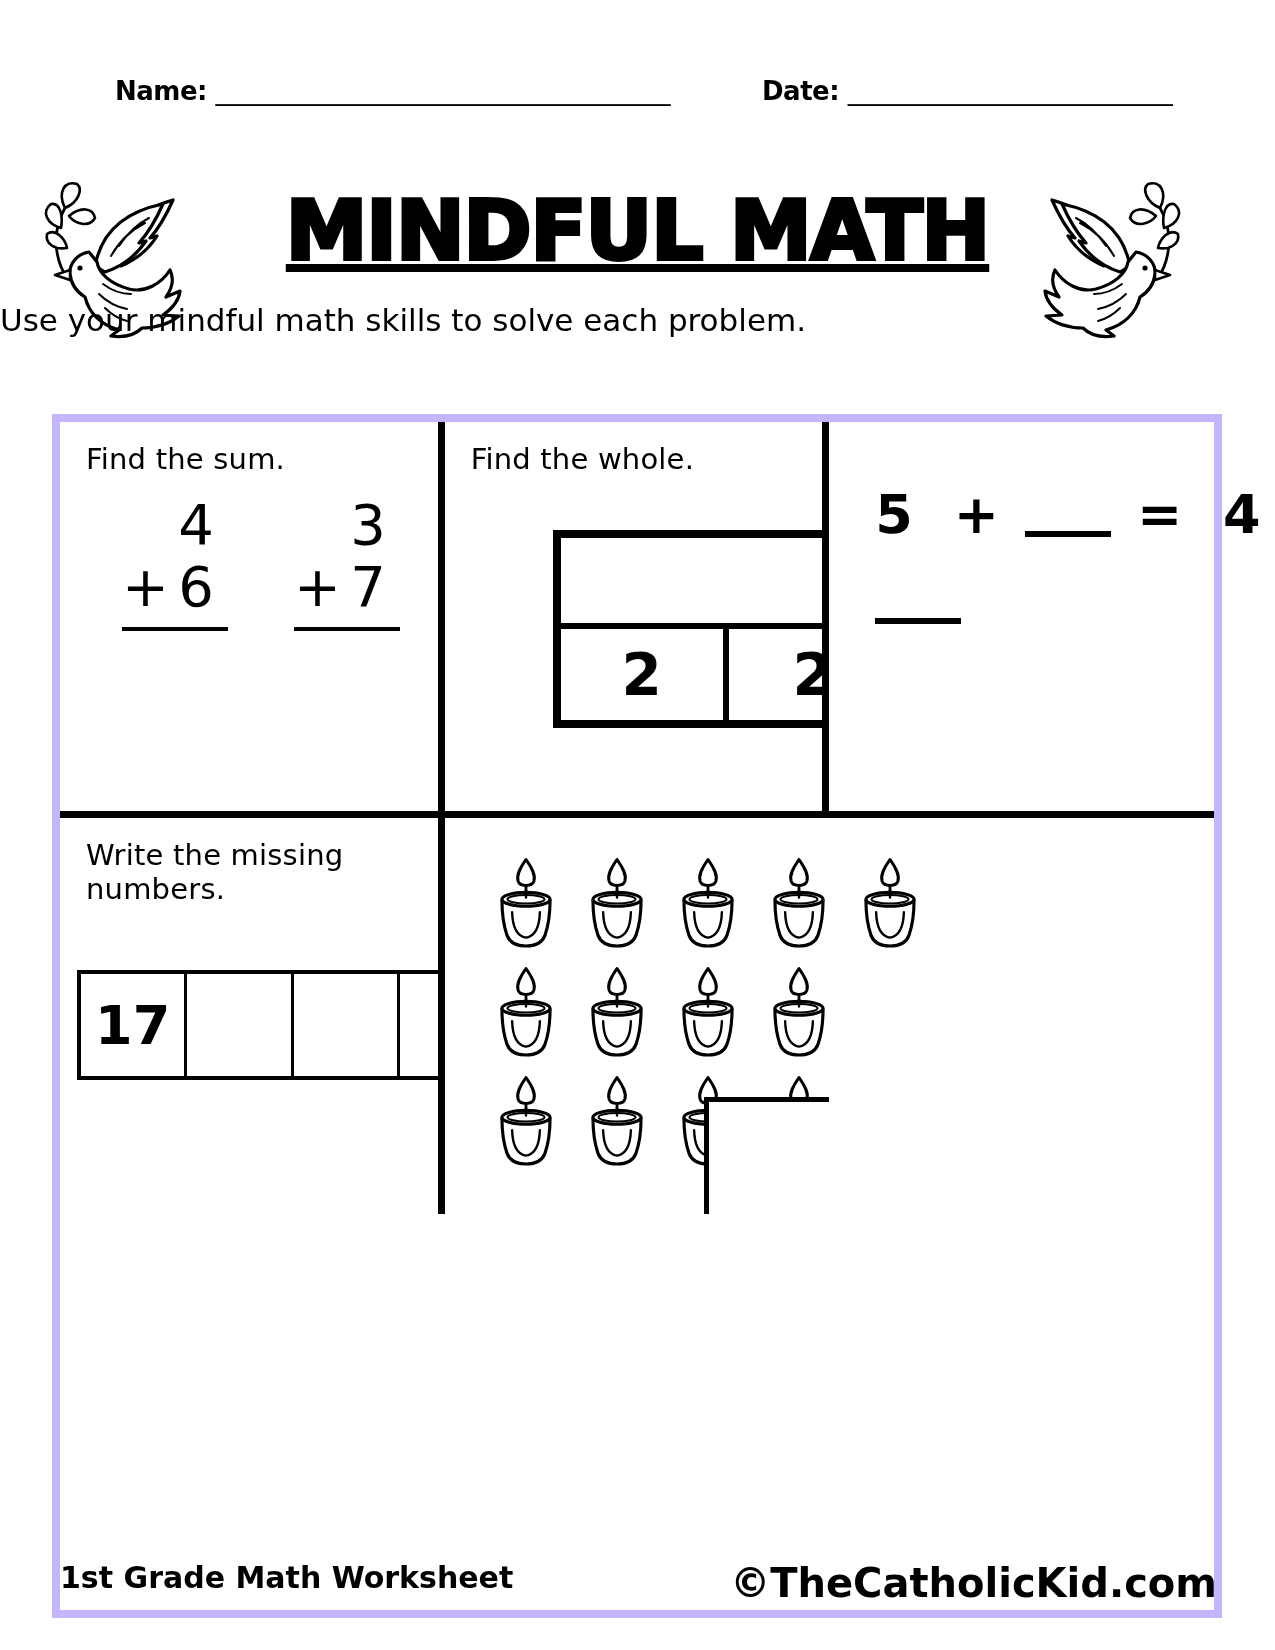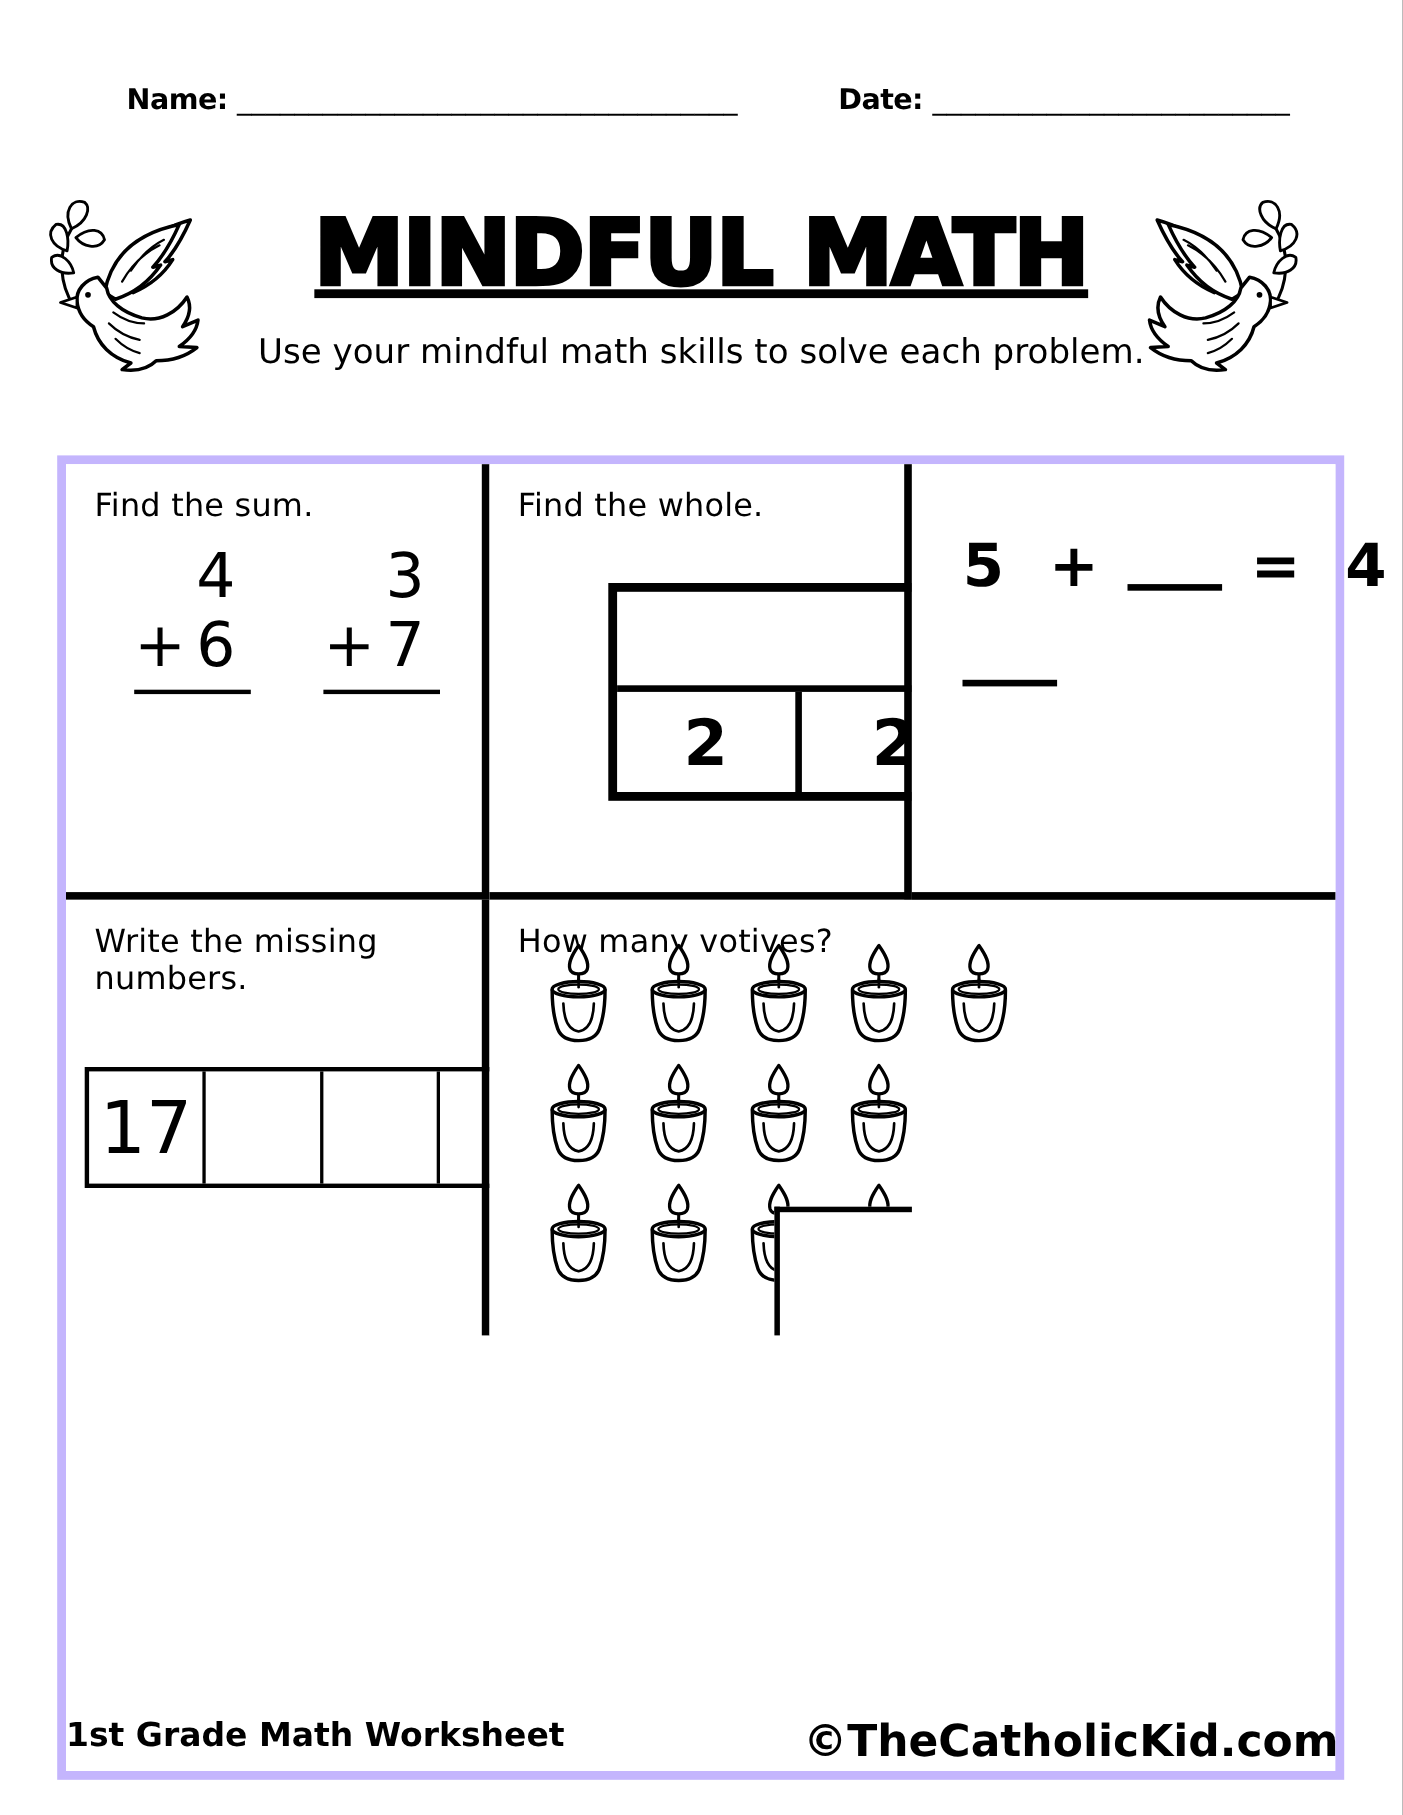--- a/index.html
+++ b/index.html
@@ -13,21 +13,21 @@
   .hdr-block { position:absolute; top:76px; font-size:26px; font-weight:bold; letter-spacing:-0.5px; white-space:nowrap; }
   .hdr-name { left:115px; }
   .hdr-date { left:762px; }
   .hdr-line { font-weight:normal; letter-spacing:0; }
   
   .title {
     position:absolute; left:0; right:0; top:183px; text-align:center;
     font-size:82px; font-weight:bold; letter-spacing:-1px;text-decoration:underline;
     -webkit-text-stroke:4px #000;
   }
-  .subtitle { position:absolute; left:0; right:0; top:302px; text-align:center; font-size:31px; }
+  .subtitle { position:absolute; left:0; right:0; top:302px; text-align:left; font-size:31px; }
   
   .dove { position:absolute; top:176px; width:208px; height:168px; }
   .dove-left { left:33px; }
   .dove-right { left:984px; transform:scaleX(-1); }
   .dove svg { width:100%; height:100%; }
   
   .grid {
     position:absolute; left:52px; top:414px; width:1170px; height:1204px;
     box-sizing:border-box; border:8px solid #c4b5fd;
     display:grid; grid-template-columns:1fr 1fr 1fr; grid-template-rows:1fr 1fr 1fr;
@@ -66,21 +66,21 @@
   .eq-1 { top:64px; }
   .eq-2 { top:196px; }
   .blank { width:86px; height:0; border-bottom:6px solid #000; margin-bottom:7px; }
   
   .numstrip {
     position:absolute; left:17px; top:152px; width:540px; height:110px;
     box-sizing:border-box; border:4px solid #000;
     display:grid; grid-template-columns:repeat(5,1fr);
   }
   .numbox { display:flex; align-items:center; justify-content:center;
-            font-size:66px; font-weight:normal; border-right:3px solid #000; }
+            font-size:54px; font-weight:bold; border-right:3px solid #000; }
   .numbox:last-child { border-right:none; }
   
   .candles { position:absolute; left:44px; top:36px; }
   .candle-row { display:flex; gap:17px; margin-bottom:11px; }
   .candle { width:74px; height:98px; }
   
   .footer-left  { position:absolute; left:60px;  top:1560px; font-size:30px; font-weight:bold; }
   .footer-right { position:absolute; right:58px; top:1560px; font-size:40px; font-weight:bold; }
   .defs-hidden { position:absolute; width:0; height:0; overflow:hidden; }
 </style>
@@ -223,21 +223,20 @@
       <div class="numstrip">
         <div class="numbox">17</div>
         <div class="numbox"></div>
         <div class="numbox"></div>
         <div class="numbox"></div>
         <div class="numbox">21</div>
       </div>
     </div>
 
     <div class="cell">
-      <div class="prompt">How many votives?</div>
       <div class="candles" id="candle-layer">
           <div class="candle-row">
             <svg class="candle" viewBox="0 0 80 100">
               <use href="#sym-candle"></use>
             </svg>
             <svg class="candle" viewBox="0 0 80 100">
               <use href="#sym-candle"></use>
             </svg>
             <svg class="candle" viewBox="0 0 80 100">
               <use href="#sym-candle"></use>

